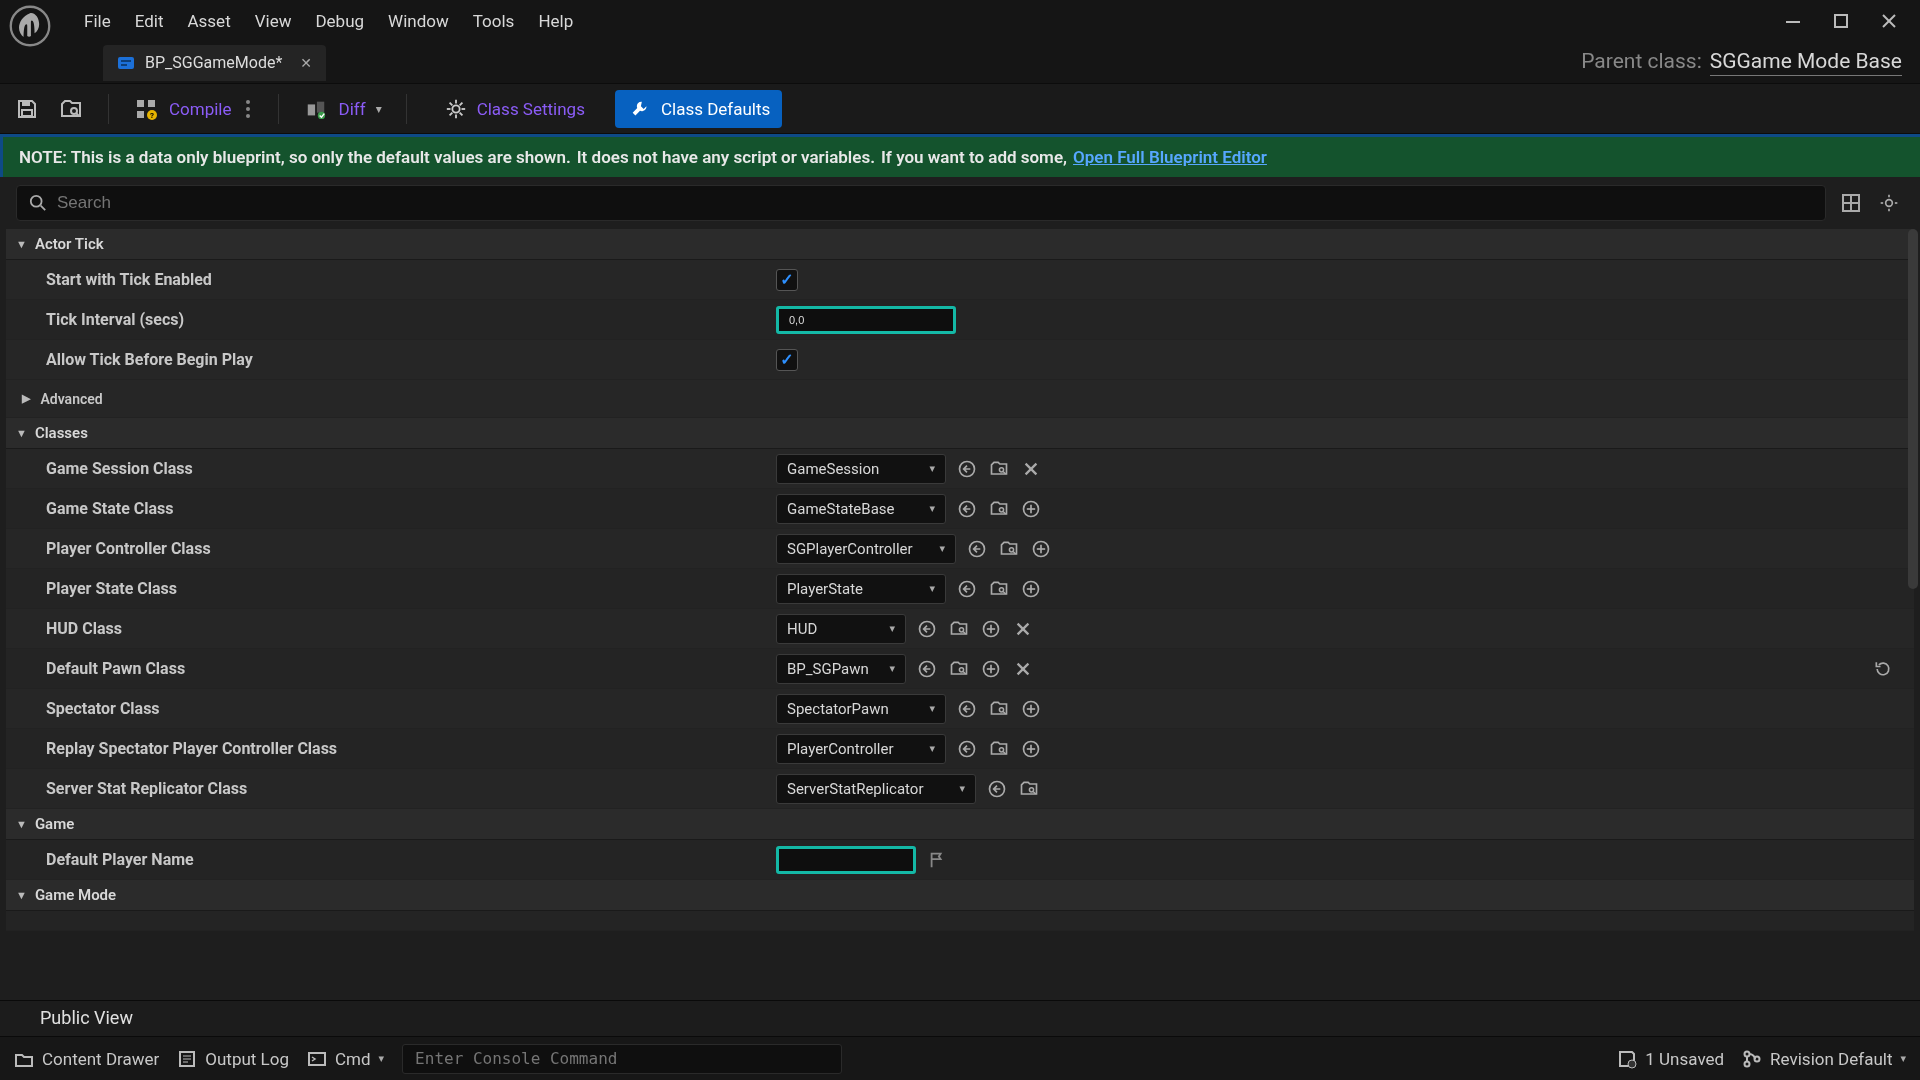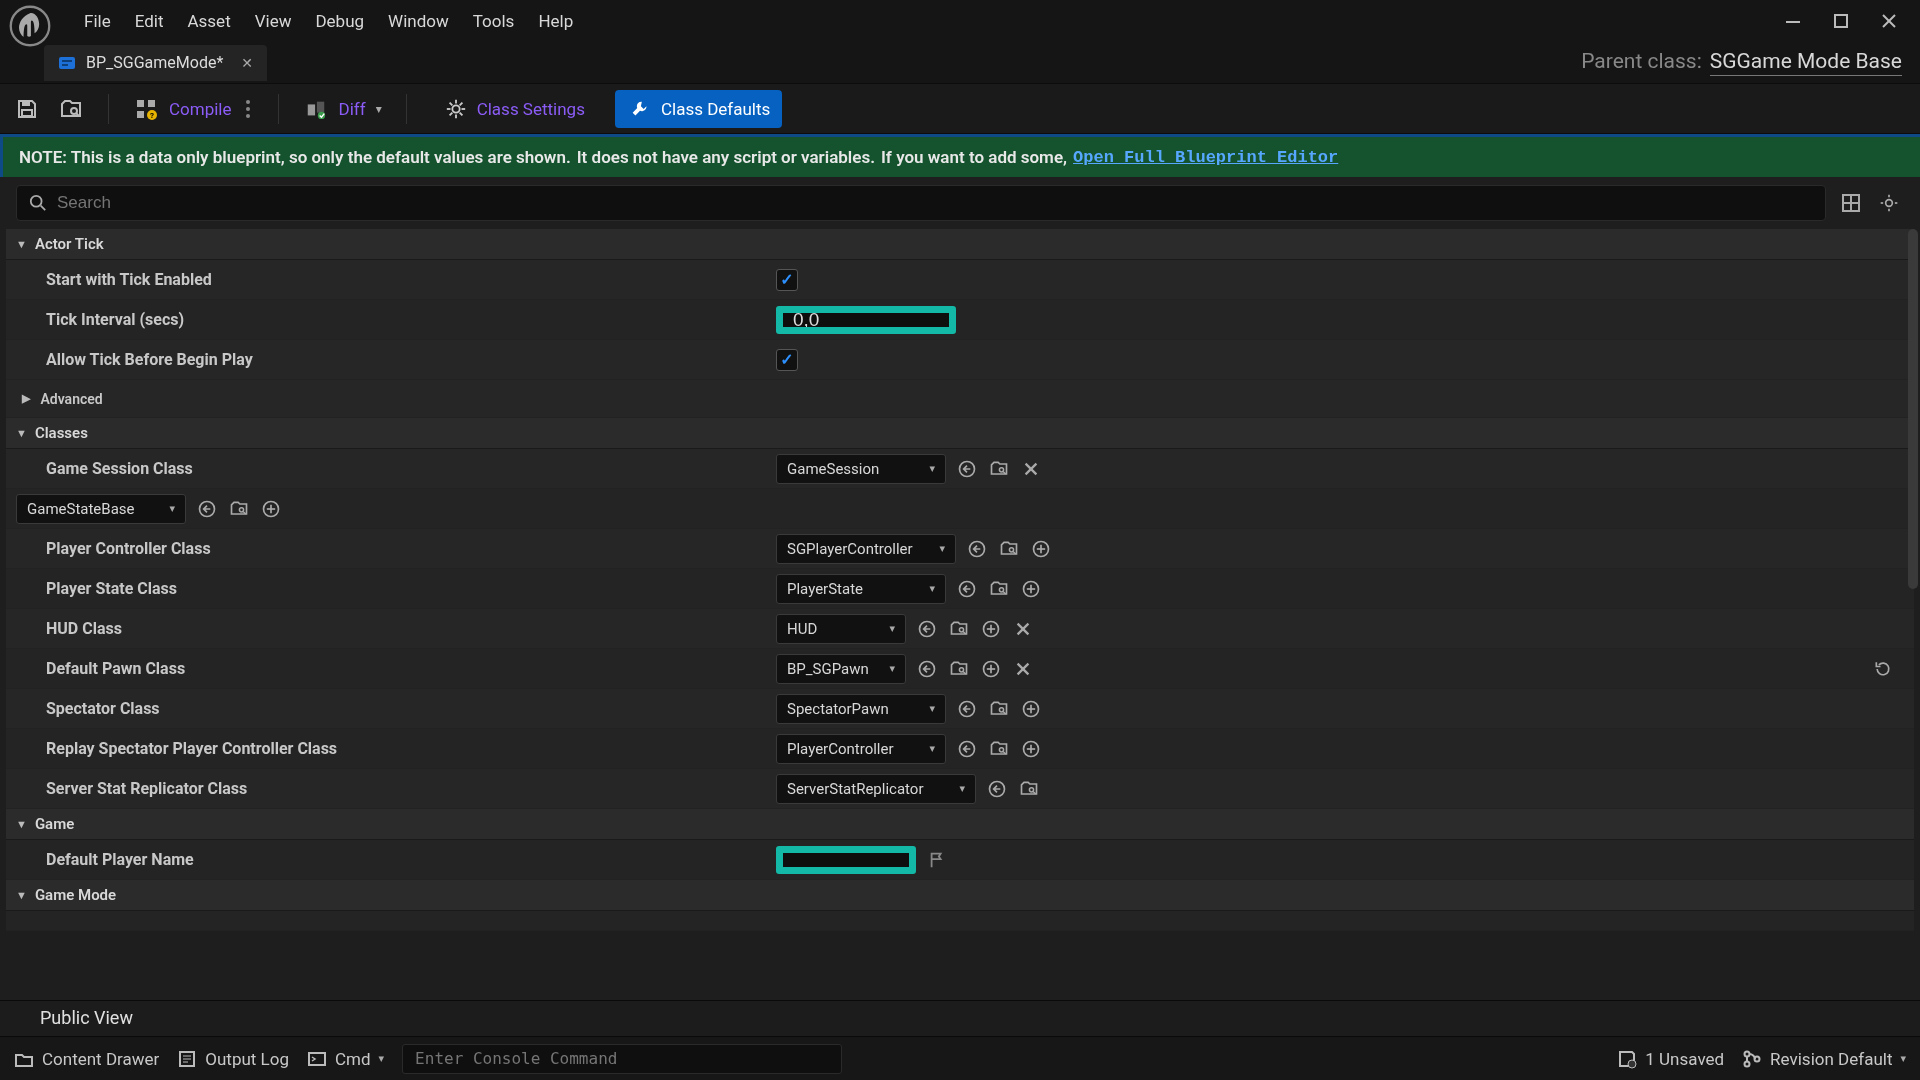--- a/index.html
+++ b/index.html
@@ -28,21 +28,21 @@
     display:flex; align-items:center; justify-content:center;
     margin-top:10px;
   }
   .ue-logo svg { width: 44px; height:44px; }
   .menu-items { display:flex; gap: 24px; margin-left: 24px; }
   .menu-item { color:#d8d8d8; font-size:17px; cursor:default; }
   .win-controls { margin-left:auto; display:flex; gap:22px; padding-right:6px; }
   .win-btn { width:26px; height:26px; display:flex; align-items:center; justify-content:center; color:#bbb; font-size:18px;}
   
   .tabrow {
-    display:flex; align-items:center; height:42px; padding-left:44px; position:relative;
+    display:flex; align-items:center; height:42px; padding-left:103px; position:relative;
     border-bottom: 1px solid #0c0c0c;
   }
   .tab {
     background:#242424; height:36px; display:flex; align-items:center;
     padding: 0 14px; gap:10px; border-radius:4px 4px 0 0;
     color:#ddd; font-size:16px;
   }
   .tab .tab-icon { width:18px; height:18px; }
   .tab .close { color:#aaa; margin-left:8px; font-size:14px;}
   .parent-class {
@@ -65,21 +65,21 @@
   .tool-btn.active .tool-label { color:#fff; }
   .kebab { display:flex; flex-direction:column; gap:3px; padding:4px;}
   .kebab span{width:4px;height:4px;background:#888;border-radius:2px;}
   
   .notebar {
     padding:10px 16px; font-size:17px; color:#e8e8e8; font-weight:600;
     border-top:3px solid #0e4a86; border-left:3px solid #0e4a86;
     display:flex; flex-wrap:wrap; gap:6px; align-items:center;
     background:#14532d;
   }
-  .notebar .link { color:#57a7ff; text-decoration:underline; font-weight:600;font-family:Liberation Mono, monospace;}
+  .notebar .link { color:#57a7ff; text-decoration:underline; font-weight:600;}
   
   .searchrow { display:flex; align-items:center; gap:10px; padding:8px 16px; background:#1e1e1e;}
   .searchbox { flex:1; display:flex; align-items:center; gap:10px; background:#0f0f0f; border:1px solid #2a2a2a; border-radius:4px; padding:6px 12px; height:36px;}
   .searchbox input { flex:1; background:transparent; border:none; outline:none; color:#888; font-size:17px;}
   .search-actions { display:flex; gap:8px; }
   .sq-btn { width:30px; height:30px; display:flex; align-items:center; justify-content:center;}
   
   .details { flex:1; overflow-y:auto; background:#1e1e1e; position:relative; padding:0 6px 0 6px;}
   .category {
     background:#2b2b2b; color:#d8d8d8; font-weight:600; font-size:15px;
@@ -91,22 +91,22 @@
     background:#242424;
   }
   .row:nth-child(odd){ background:#262626;}
   .row .label { width:760px; padding-left:40px; color:#c8c8c8; font-size:16px;font-weight:bold;}
   .row .value { flex:1; display:flex; align-items:center; gap:10px; padding-left:10px;}
   .checkbox {
     width:22px; height:22px; border:1px solid #555; border-radius:3px; background:#111;
     display:flex; align-items:center; justify-content:center; color:#2e90ff; font-size:16px; font-weight:700;
   }
   .textinput {
-    background:#0e0e0e; border:7px solid #14b8a6; border-radius:3px; height:28px;
-    padding:0 10px; color:#ddd; font-size:19px; width:180px;
+    background:#0e0e0e; border:3px solid #14b8a6; border-radius:3px; height:28px;
+    padding:0 10px; color:#ddd; font-size:11px; width:180px;
   }
   .dropdown {
     background:#111; border:1px solid #3a3a3a; border-radius:3px; height:30px;
     display:flex; align-items:center; justify-content:space-between; padding:0 10px;
     color:#d8d8d8; font-size:15px; min-width:160px;
   }
   .dropdown .chev { font-size:11px; color:#aaa;}
   .row-actions { display:flex; gap:10px; align-items:center;}
   .ico { width:22px; height:22px; display:flex; align-items:center; justify-content:center; color:#999;}
   .revert-right { margin-left:auto; margin-right:20px; }
@@ -364,20 +364,21 @@
               <svg width="18" height="18" viewBox="0 0 20 20">
                 <line x1="4" y1="4" x2="16" y2="16" stroke="#aaa" stroke-width="2.5"></line>
                 <line x1="16" y1="4" x2="4" y2="16" stroke="#aaa" stroke-width="2.5"></line>
               </svg>
             </span>
           </div>
 
     </div>
       </div>
       <div class="row">
+    <div class="label">Game State Class</div>
     <div class="value">
       <div class="dropdown" style="min-width:170px">
         <span>GameStateBase</span>
         <span class="chev">▾</span>
       </div>
       <div class="row-actions">
             <span class="ico">
               <svg width="20" height="20" viewBox="0 0 24 24">
                 <circle cx="12" cy="12" r="9" fill="none" stroke="#aaa" stroke-width="2"></circle>
                 <path d="M16 12h-8m4-4l-4 4 4 4" fill="none" stroke="#aaa" stroke-width="2"></path>

